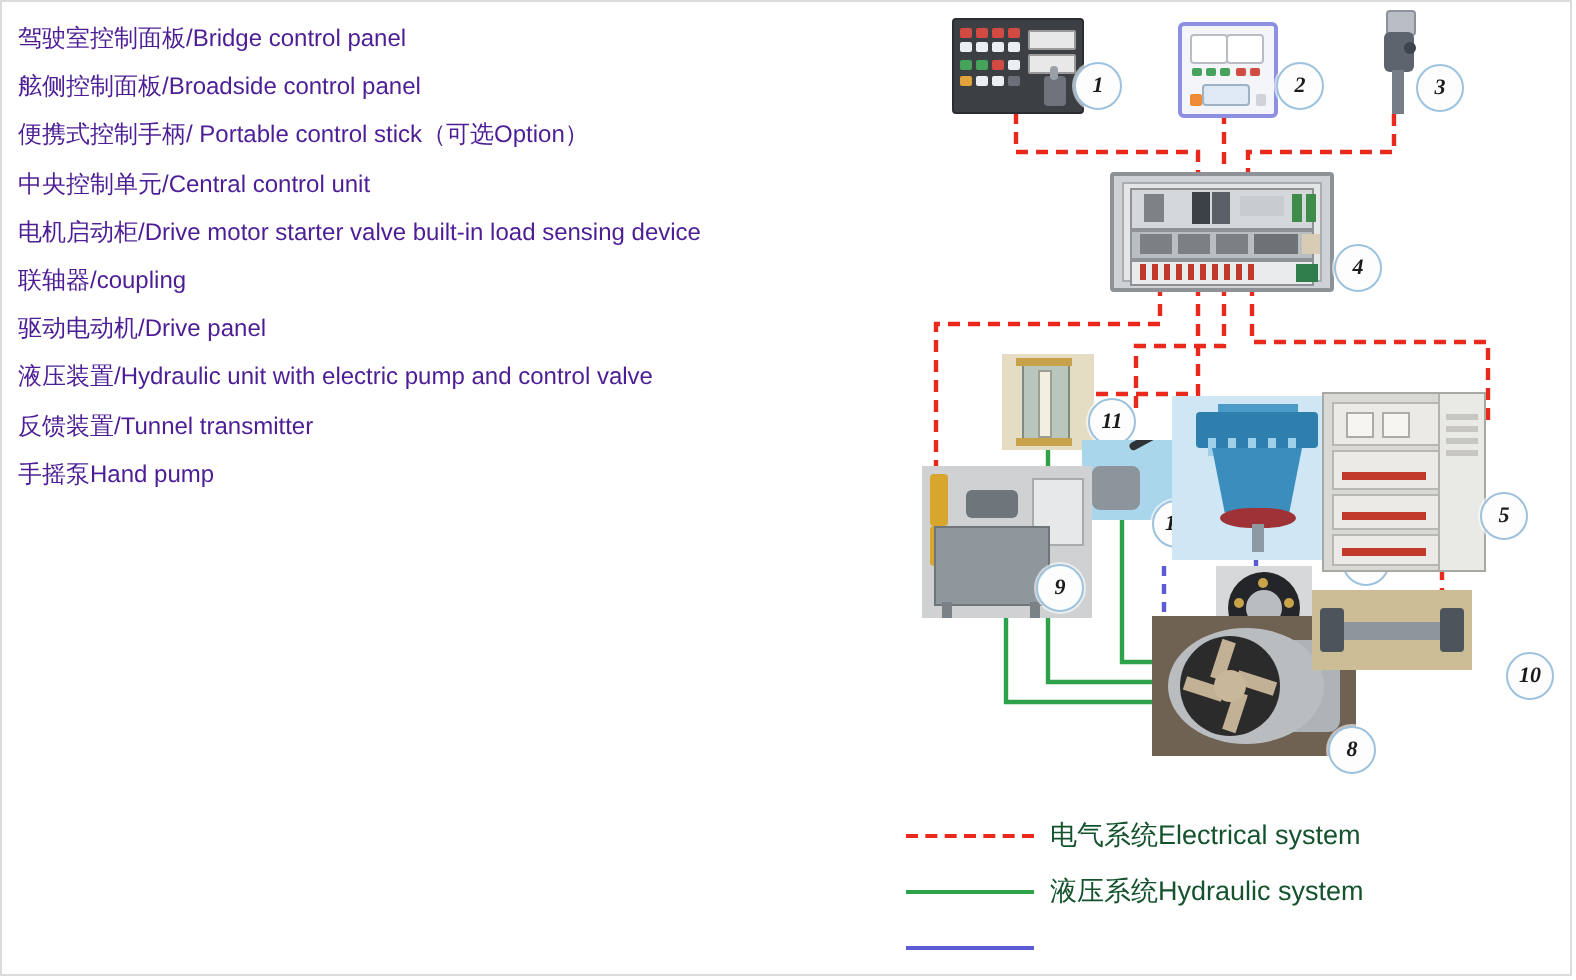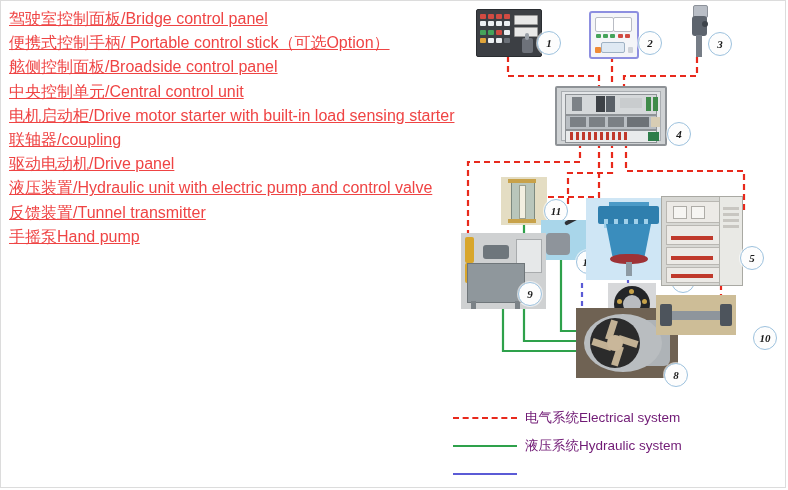--- a/index.html
+++ b/index.html
@@ -16,23 +16,22 @@
     box-sizing:border-box;
   }
 
   
   #text-block{position:absolute;left:8px;top:6px;width:455px;}
   #diagram-title{
     font-size:14.5px;font-weight:bold;color:#111;
     letter-spacing:0px;margin-bottom:5px;line-height:20px;
   }
   .legend-line{
-    font-size:16px;color:#ef4444;line-height:24.2px;
+    font-size:12px;color:#4c1d95;line-height:24.2px;
     white-space:nowrap;
-    text-decoration:underline;
   }
 
   
   #diagram{position:absolute;left:455px;top:0;width:331px;height:400px;}
   #wires{position:absolute;left:0;top:0;width:331px;height:400px;}
 
   
   .comp{position:absolute;overflow:hidden;}
 
   
@@ -143,33 +142,33 @@
     box-shadow:0 0 0 1px rgba(255,255,255,.6);
   }
 
   
   #key{position:absolute;left:452px;top:405px;width:330px;}
   .key-row{display:flex;align-items:center;height:24px;margin-bottom:4px;}
   .key-swatch{width:64px;height:0;margin-right:8px;flex:none;}
   .key-swatch.dashed{border-top:2px dashed #e8291c;}
   .key-swatch.green{border-top:2px solid #2ea14b;}
   .key-swatch.blue{border-top:2px solid #5b5bd6;}
-  .key-label{font-size:13.5px;color:#701a75;white-space:nowrap;}
+  .key-label{font-size:13.5px;color:#14532d;white-space:nowrap;}
 </style>
 </head>
 <body>
 
 <div id="page">
 
   <div id="text-block">
     <div class="legend-line">驾驶室控制面板/Bridge control panel</div>
+    <div class="legend-line">舷侧控制面板/Broadside control panel</div>
     <div class="legend-line">便携式控制手柄/ Portable control stick（可选Option）</div>
-    <div class="legend-line">舷侧控制面板/Broadside control panel</div>
     <div class="legend-line">中央控制单元/Central control unit</div>
-    <div class="legend-line">电机启动柜/Drive motor starter with built-in load sensing starter</div>
+    <div class="legend-line">电机启动柜/Drive motor starter valve built-in load sensing device</div>
     <div class="legend-line">联轴器/coupling</div>
     <div class="legend-line">驱动电动机/Drive panel</div>
     <div class="legend-line">液压装置/Hydraulic unit with electric pump and control valve</div>
     <div class="legend-line">反馈装置/Tunnel transmitter</div>
     <div class="legend-line">手摇泵Hand pump</div>
   </div>
 
   <div id="diagram">
 
     <svg id="wires" viewBox="0 0 331 400">

